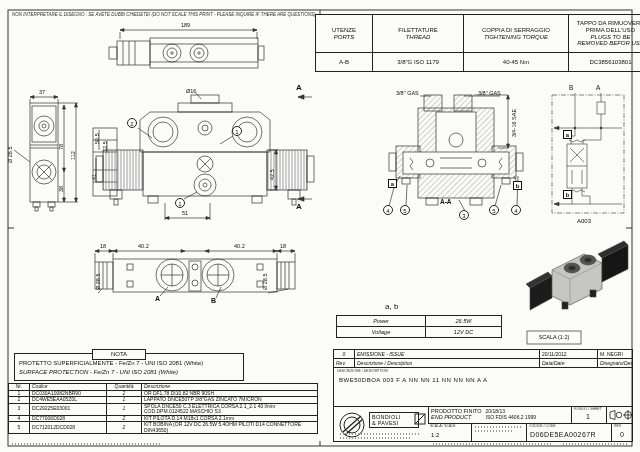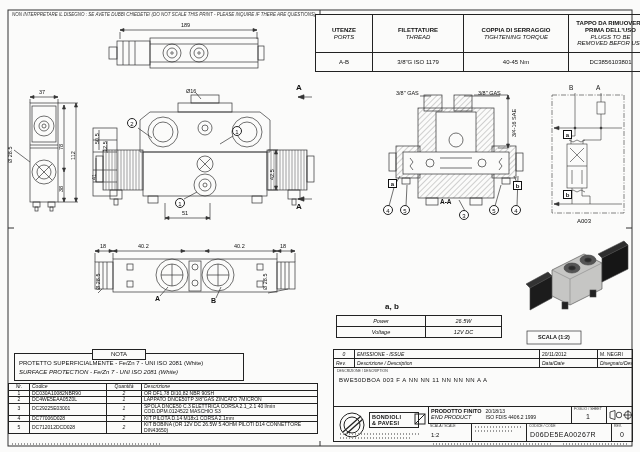--- a/index.html
+++ b/index.html
@@ -4,21 +4,21 @@
 <style>
   html,body{margin:0;padding:0;background:#e8e8e6;}
   .sheet{position:relative;width:640px;height:452px;background:#fbfbfa;overflow:hidden;
          font-family:"Liberation Sans",sans-serif;color:#111;}
   .art{position:absolute;left:0;top:0;}
   .abs{position:absolute;}
   .dim{position:absolute;font-size:5.5px;color:#111;white-space:nowrap;line-height:1;}
   .dimv{position:absolute;font-size:5.5px;color:#111;white-space:nowrap;line-height:1;
         transform:rotate(-90deg);transform-origin:0 0;}
   .it{font-style:italic;}
-  .bold{font-weight:bold;}
+  .bold{font-weight:normal;}
   .balloon{position:absolute;width:10px;height:10px;border:1px solid #222;border-radius:50%;
            background:#fff;font-size:6px;line-height:10px;text-align:center;box-sizing:border-box;}
   .boxletter{position:absolute;width:9px;height:9px;border:1px solid #111;background:#fff;
              font-size:6px;font-weight:bold;line-height:9px;text-align:center;box-sizing:border-box;}
   .viewletter{position:absolute;font-size:7px;font-weight:bold;line-height:1;}
   table{border-collapse:collapse;}
   td,th{border:1px solid #222;padding:0 2px;vertical-align:middle;font-weight:normal;}
   .spec{position:absolute;left:315px;top:14px;width:317px;table-layout:fixed;}
   .spec td{text-align:center;font-size:6px;line-height:1.15;}
   .spec .hd{height:38px;}

